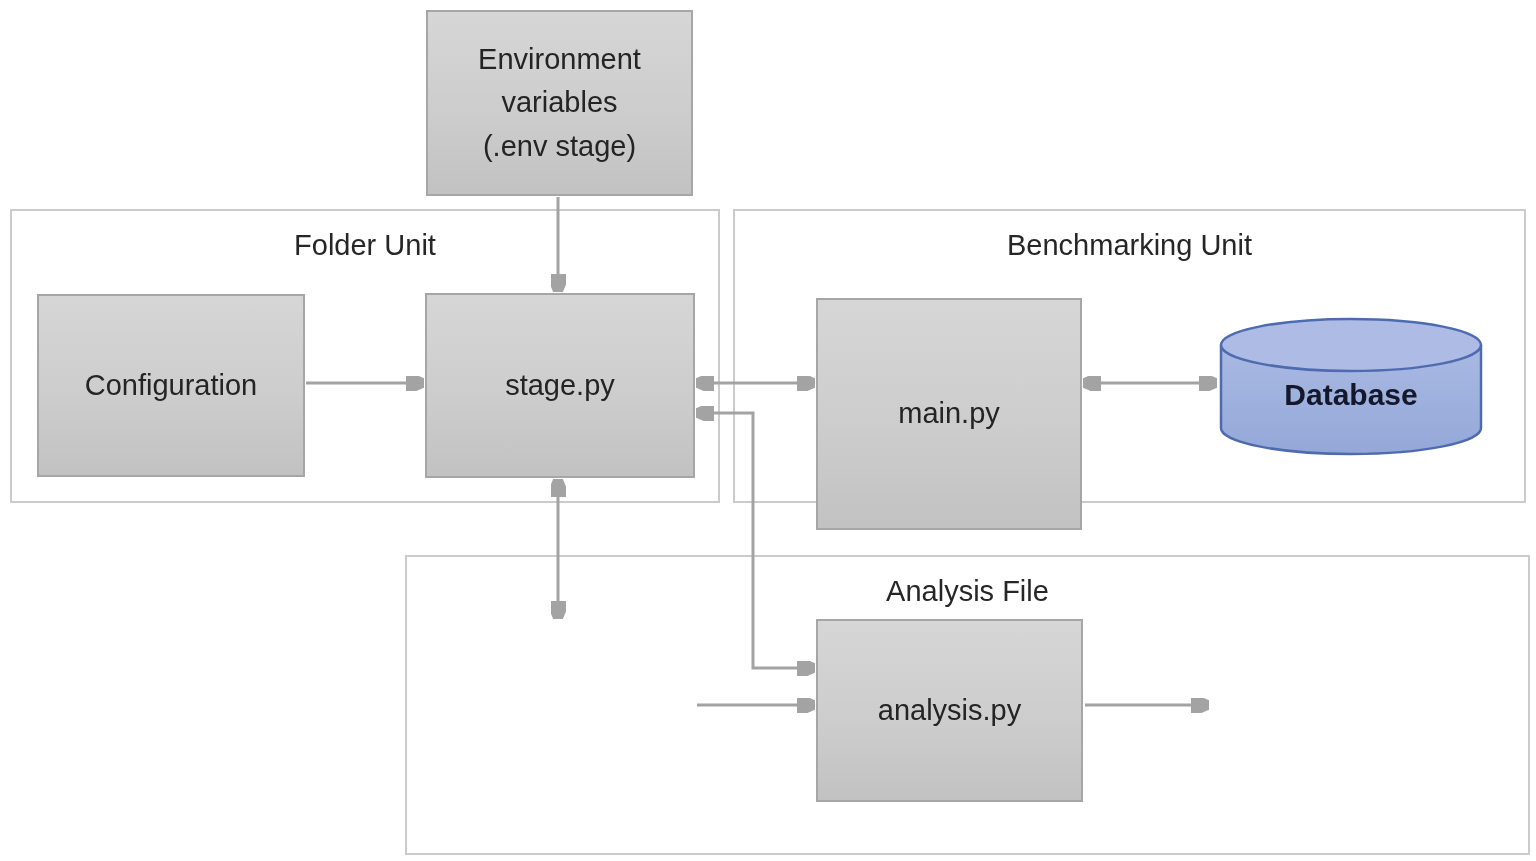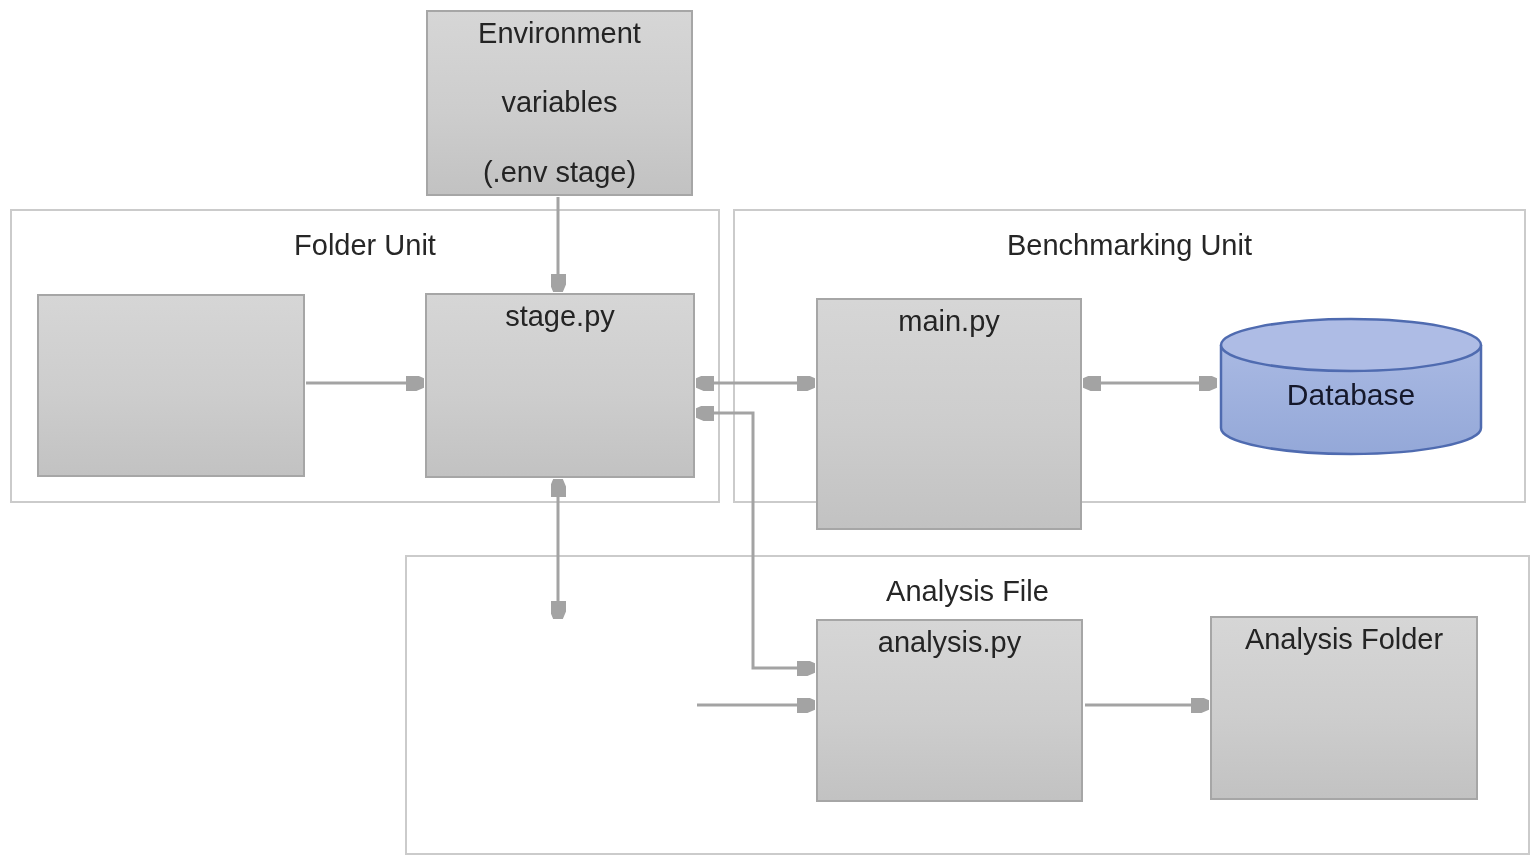--- a/index.html
+++ b/index.html
@@ -31,33 +31,33 @@
 
   
   .node {
     position:absolute;
     background:linear-gradient(180deg,#d6d6d6 0%,#cdcdcd 55%,#c2c2c2 100%);
     border:2px solid #a6a6a6;
     box-sizing:border-box;
     display:flex;
     flex-direction:column;
     align-items:center;
-    justify-content:space-between;
+    justify-content:center;
     font-size:29px;
     line-height:1.5;
     color:#242424;
     text-align:center;
     z-index:2;
   }
 
   
   .db-wrap { position:absolute; left:1218px; top:316px; width:266px; height:142px; z-index:2; }
   .db-label {
     position:absolute; left:0; top:62px; width:100%;
-    text-align:center; font-size:30px; color:#15182b;
+    text-align:center; font-size:30px; color:#15182b;font-weight:bold;
   }
 
   
   svg.arrows {
     position:absolute; left:0; top:0;
     z-index:3;
     pointer-events:none;
   }
   svg.arrows path { fill:none; stroke:#a3a3a3; stroke-width:3; }
 </style>
@@ -78,38 +78,36 @@
     <div class="unit-label">Analysis File</div>
   </div>
 
   <div class="node" style="left:426px; top:10px; width:267px; height:186px;">
     <span>Environment</span>
     <span>variables</span>
     <span>(.env stage)</span>
   </div>
 
   <div class="node" style="left:37px; top:294px; width:268px; height:183px;">
+    <span>Configuration</span>
   </div>
 
   <div class="node" style="left:425px; top:293px; width:270px; height:185px;">
     <span>stage.py</span>
   </div>
 
   <div class="node" style="left:816px; top:298px; width:266px; height:232px;">
     <span>main.py</span>
   </div>
 
 
   <div class="node" style="left:816px; top:619px; width:267px; height:183px;">
     <span>analysis.py</span>
   </div>
 
-  <div class="node" style="left:1210px; top:616px; width:268px; height:184px;">
-    <span>Analysis Folder</span>
-  </div>
 
   <div class="db-wrap">
     <svg width="266" height="142" viewBox="0 0 266 142">
       <defs>
         <linearGradient id="dbBody" x1="0" y1="0" x2="0" y2="1">
           <stop offset="0" stop-color="#a9b9e3"></stop>
           <stop offset="1" stop-color="#94a8d8"></stop>
         </linearGradient>
       </defs>
       <path d="M 3 29 L 3 112 A 130 26 0 0 0 263 112 L 263 29" fill="url(#dbBody)" stroke="#4f6bb0" stroke-width="2.5"></path>

